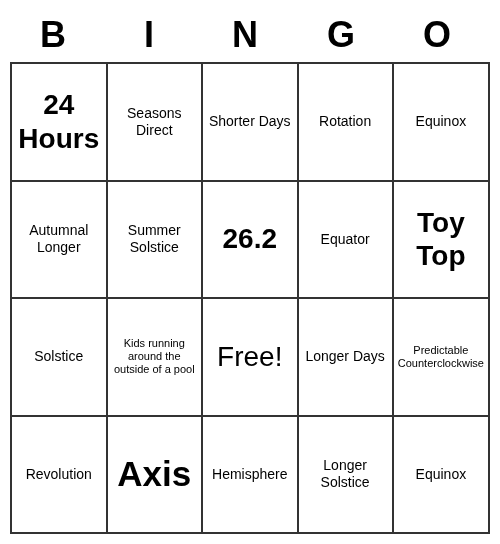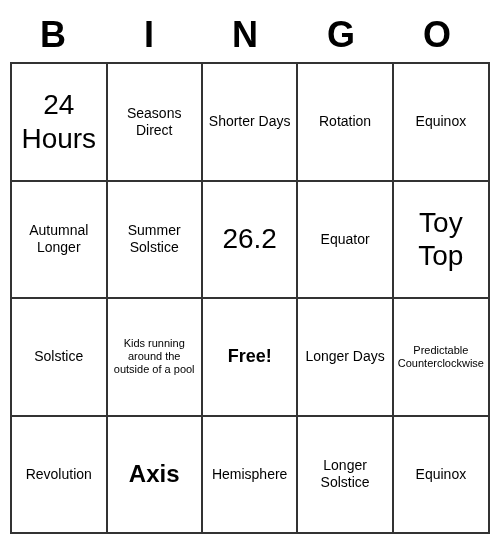--- a/index.html
+++ b/index.html
@@ -54,32 +54,32 @@
     .cell-sm {
       font-size: 11px;
     }
 
     .cell-md {
       font-size: 14px;
     }
 
     .cell-xl {
       font-size: 28px;
-      font-weight: normal;
+      font-weight: bold;
       margin-top: 44px;
     }
 
     .cell-xxl {
-      font-size: 24px;
+      font-size: 35px;
       font-weight: bold;
     }
 
     .free-cell {
-      font-size: 18px;
-      font-weight: bold;
+      font-size: 28px;
+      font-weight: normal;
     }
   </style>
 </head>
 <body>
 
 <div class="bingo-title">
   <span>B</span>
   <span>I</span>
   <span>N</span>
   <span>G</span>

